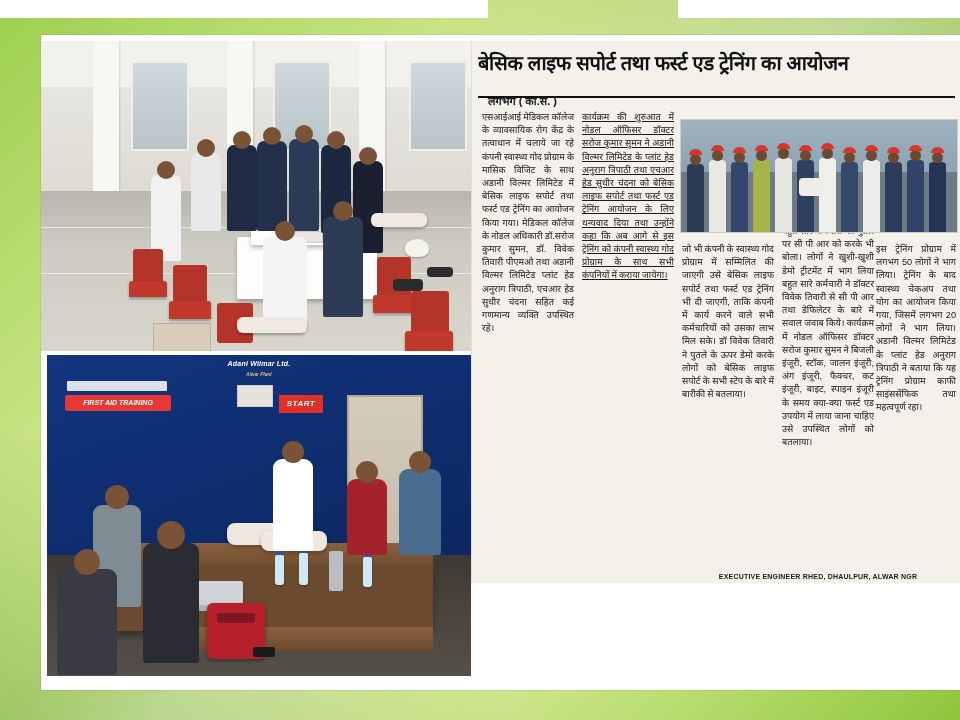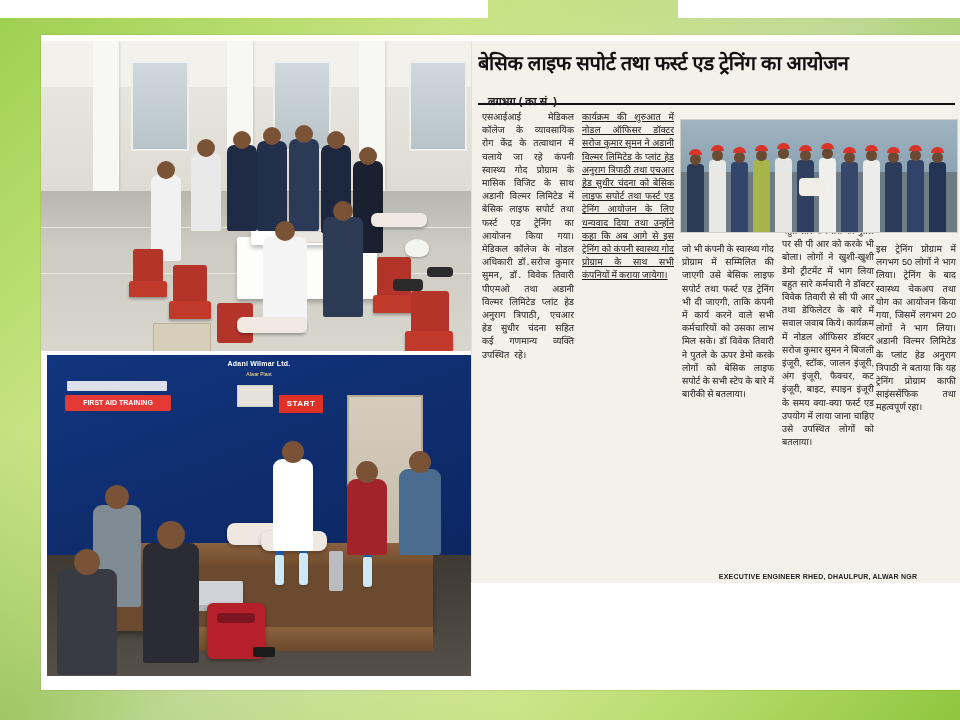--- a/index.html
+++ b/index.html
@@ -55,20 +55,21 @@
     background: #ffffff;
     box-shadow: 0 0 0 1px rgba(0,0,0,.06);
     overflow: hidden;
   }
 
   
   .photo {
     position: absolute;
     overflow: hidden;
     background: #e5e5e5;
+    font-style: italic;
   }
   .photo-top {
     left: 0; top: 6px;
     width: 430px; height: 310px;
   }
   .photo-bottom {
     left: 6px; top: 320px;
     width: 424px; height: 321px;
   }
 
@@ -127,39 +128,39 @@
   .clip-headline {
     position: absolute;
     left: 6px; top: 8px; right: 6px;
     height: 34px;
     color: #111;
     font-weight: bold;
     font-size: 20px;
     letter-spacing: -0.3px;
     white-space: nowrap;
     border-bottom: 2px solid #111;
-    padding-bottom: 20px;
+    padding-bottom: 13px;
     overflow: hidden;
   }
   .clip-dateline {
     position: absolute;
     left: 16px; top: 52px;
     font-size: 11px;
     font-weight: bold;
     color: #1a1a1a;
   }
   .clip-col {
     position: absolute;
     font-size: 9.2px;
     line-height: 13.2px;
     color: #1b1b1b;
     text-align: justify;
     word-spacing: -0.5px;
   }
-  .col1 { left: 10px;  top: 70px;  width: 92px;  height: 465px; font-family: Liberation Mono, monospace; }
+  .col1 { left: 10px;  top: 70px;  width: 92px;  height: 465px; }
   .col2 { left: 110px; top: 70px;  width: 92px;  height: 465px; text-decoration: underline; }
   .col3 { left: 210px; top: 202px; width: 92px;  height: 333px; }
   .col4 { left: 310px; top: 184px; width: 92px;  height: 333px; }
   .col5 { left: 404px; top: 202px; width: 80px;  height: 333px; }
 
   
   .clip-photo {
     position: absolute;
     left: 208px; top: 78px;
     width: 276px; height: 112px;

